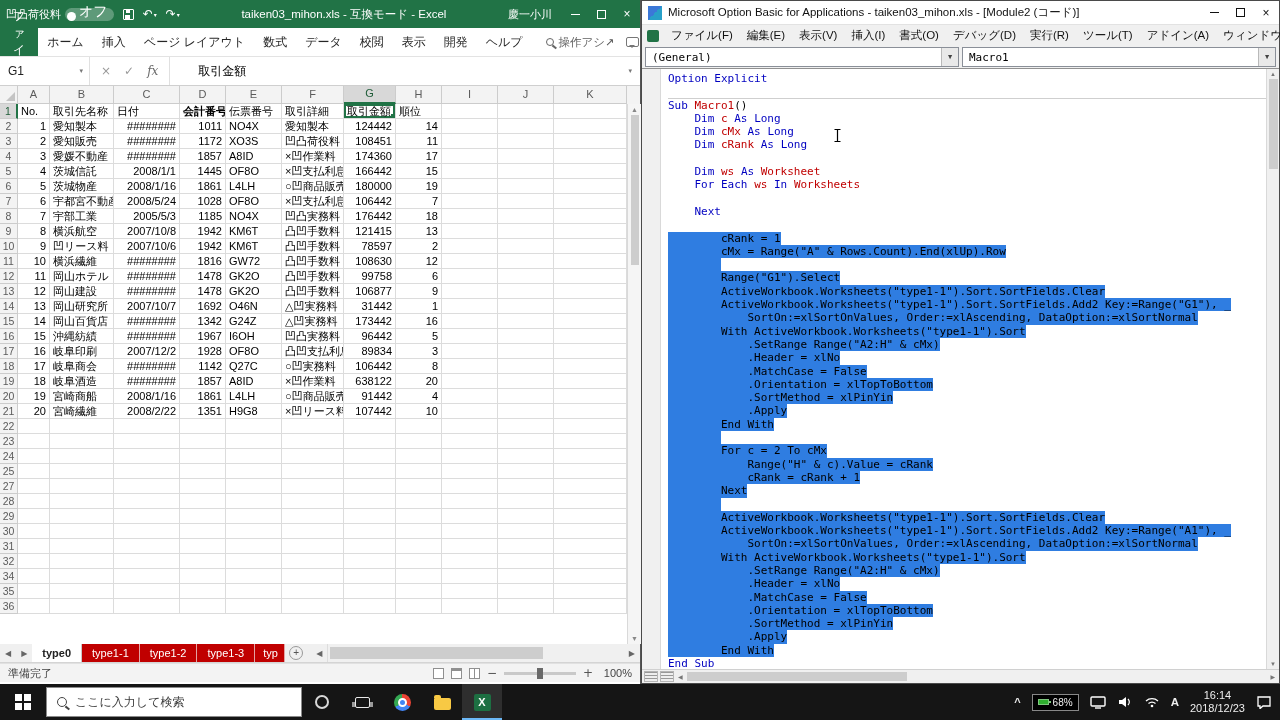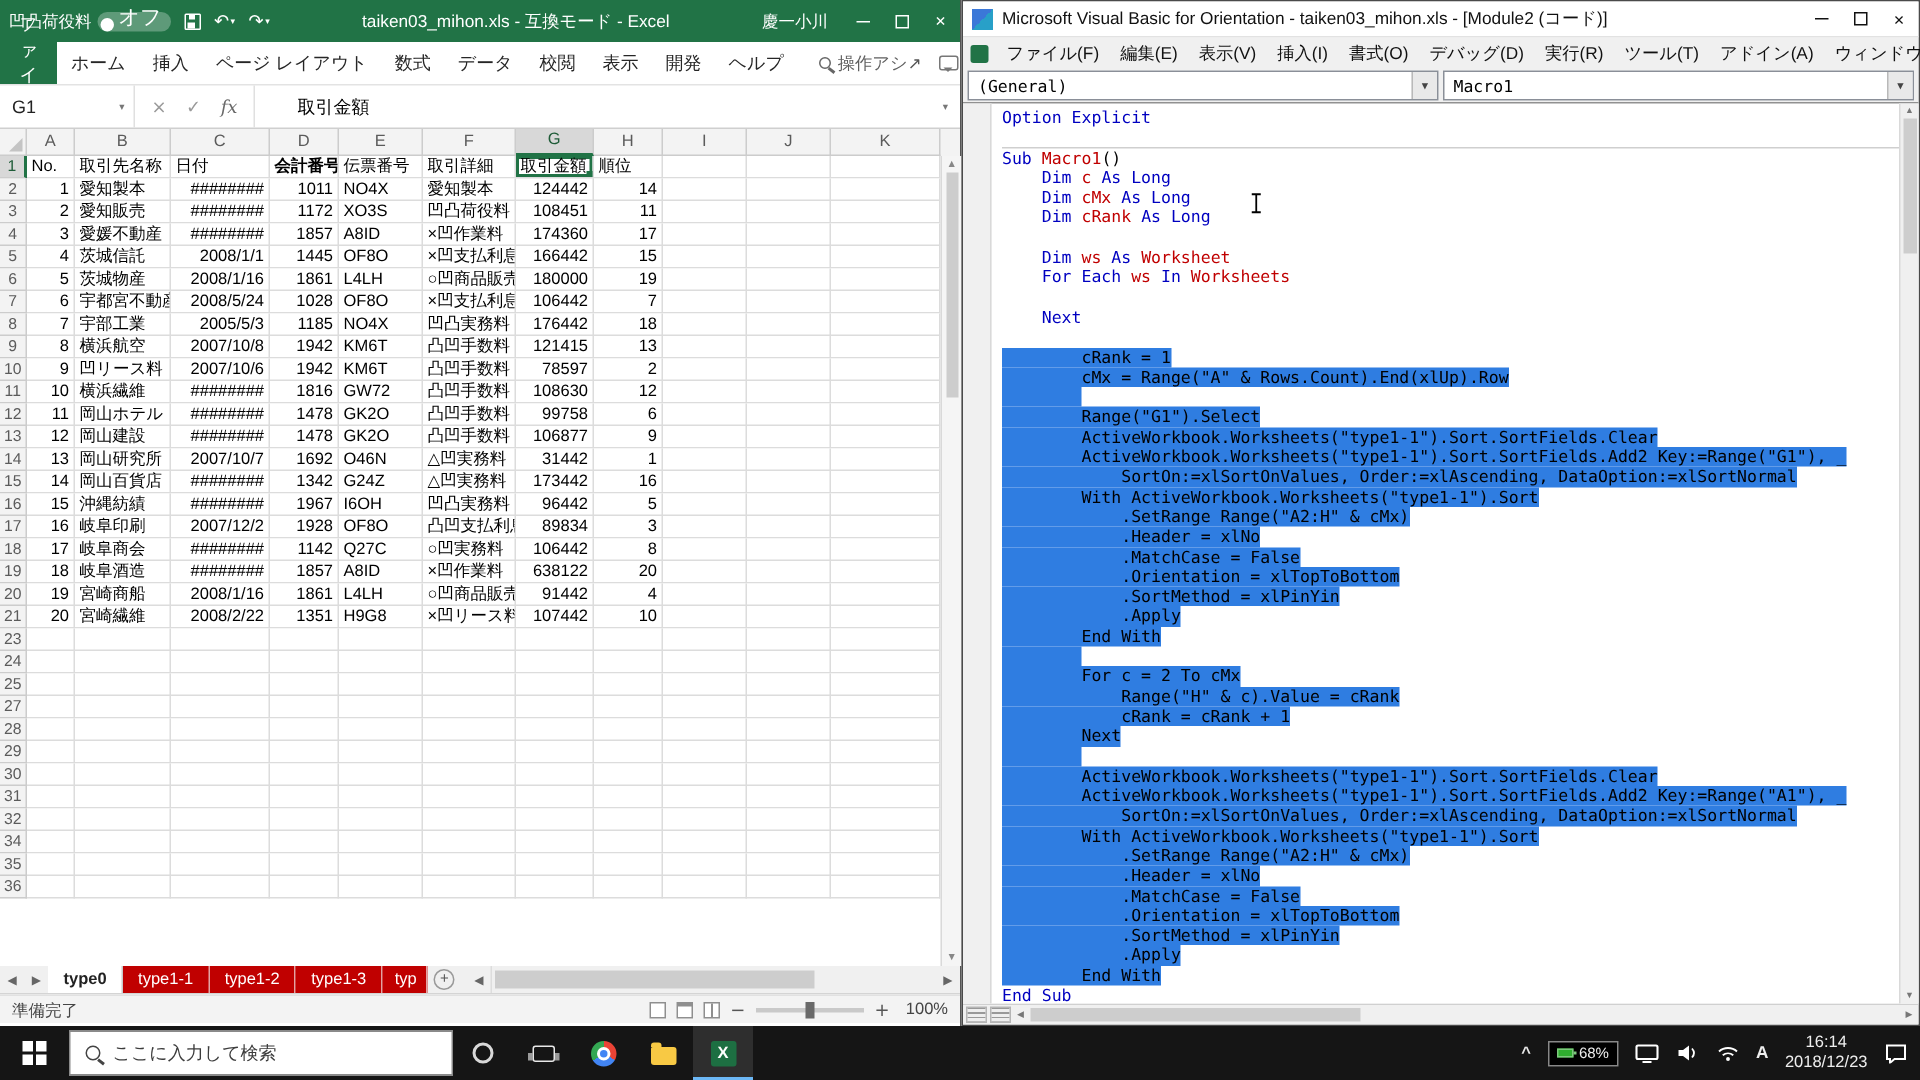--- a/index.html
+++ b/index.html
@@ -527,20 +527,34 @@
             <div class="cell num" style="width: 46px;">1351</div>
             <div class="cell" style="width: 56px;">H9G8</div>
             <div class="cell" style="width: 62px;">×凹リース料</div>
             <div class="cell num" style="width: 52px;">107442</div>
             <div class="cell num" style="width: 46px;">10</div>
             <div class="cell" style="width: 56px;"></div>
             <div class="cell" style="width: 56px;"></div>
             <div class="cell" style="width: 73px;"></div>
           </div>
           <div class="grow">
+            <div class="rh" style="width: 18px;">22</div>
+            <div class="cell" style="width: 32px;"></div>
+            <div class="cell" style="width: 64px;"></div>
+            <div class="cell" style="width: 66px;"></div>
+            <div class="cell" style="width: 46px;"></div>
+            <div class="cell" style="width: 56px;"></div>
+            <div class="cell" style="width: 62px;"></div>
+            <div class="cell" style="width: 52px;"></div>
+            <div class="cell" style="width: 46px;"></div>
+            <div class="cell" style="width: 56px;"></div>
+            <div class="cell" style="width: 56px;"></div>
+            <div class="cell" style="width: 73px;"></div>
+          </div>
+          <div class="grow">
             <div class="rh" style="width: 18px;">23</div>
             <div class="cell" style="width: 32px;"></div>
             <div class="cell" style="width: 64px;"></div>
             <div class="cell" style="width: 66px;"></div>
             <div class="cell" style="width: 46px;"></div>
             <div class="cell" style="width: 56px;"></div>
             <div class="cell" style="width: 62px;"></div>
             <div class="cell" style="width: 52px;"></div>
             <div class="cell" style="width: 46px;"></div>
             <div class="cell" style="width: 56px;"></div>
@@ -742,21 +756,21 @@
           </div>
         <span class="zbtn">+</span>
         <span class="zpct">100%</span>
       </div>
     </div>
   </section>
 
   <section class="vb">
     <div class="vb-title">
       <span class="vbico"></span>
-      <span class="vb-title-text">Microsoft Visual Basic for Orientation - taiken03_mihon.xls - [Module2 (コード)]</span>
+      <span class="vb-title-text">Microsoft Option Basic for Applications - taiken03_mihon.xls - [Module2 (コード)]</span>
       <div class="winbtns">
         <span class="wb">
             <span class="min-ico"></span>
           </span>
         <span class="wb">
             <span class="sq"></span>
           </span>
         <span class="wb">
             <span>×</span>
           </span>

